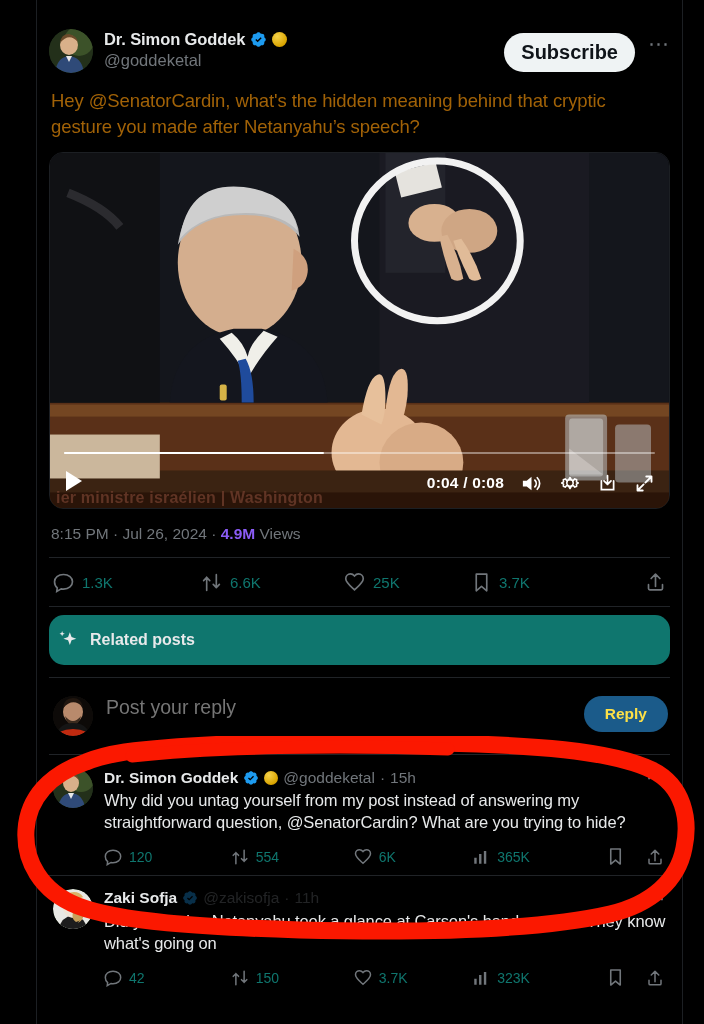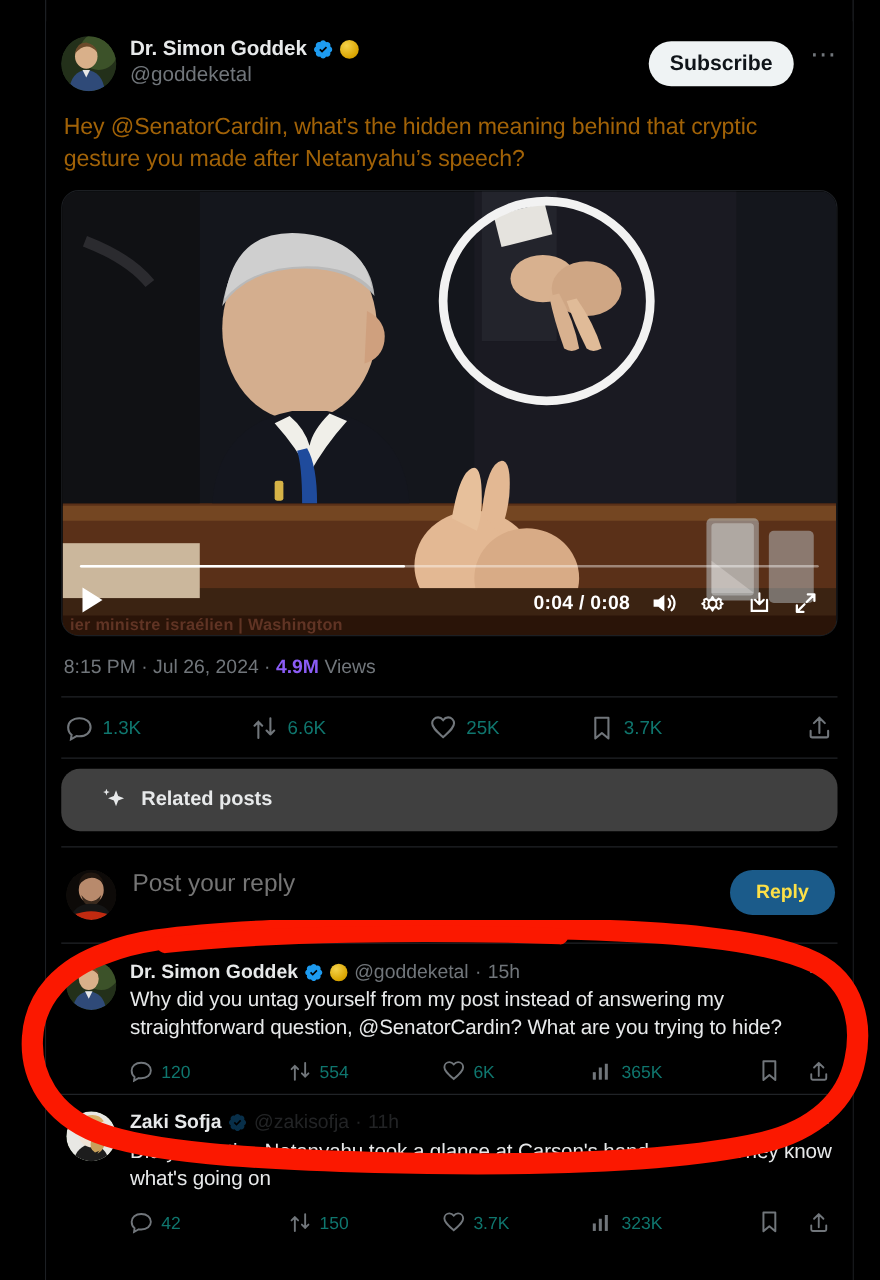--- a/index.html
+++ b/index.html
@@ -44,21 +44,21 @@
     color: #e7e9ea; font-size: 16.5px; font-weight: bold; letter-spacing: -0.1px;
   }
   .verified { width: 17px; height: 17px; flex: 0 0 17px; }
   .gold-dot {
     width: 15px; height: 15px; border-radius: 50%; flex: 0 0 15px;
     background: radial-gradient(circle at 35% 30%, #f5d24a, #d9a400 70%, #b88600);
   }
   .handle { color: #71767b; font-size: 16.5px; margin-top: 2px; display:block; }
   .subscribe-btn {
     background: #eff3f4; color: #0f1419;
-    font-size: 17px; font-weight: bold;
+    font-size: 20px; font-weight: bold;
     border: none; border-radius: 999px;
     padding: 8px 17px; cursor: pointer;
     margin-top: 4px; white-space: nowrap;
   }
   .more-dots {
     color: #71767b; font-size: 21px; letter-spacing: 1px;
     margin-left: 13px; margin-top: 4px; cursor: pointer; line-height: 1;
     align-self: flex-start;
   }
 
@@ -70,21 +70,21 @@
 
   
   .video-wrap {
     position: relative; width: 100%; height: 357px;
     border-radius: 14px; overflow: hidden; background: #000;
     border: 1px solid #1c1f23;
   }
   .vid-canvas { position: absolute; inset: 0; }
   .vid-caption {
     position: absolute; left: 6px; bottom: 1px;
-    color: #6a3a2a; font-size: 13px; font-weight: bold;
+    color: #6a3a2a; font-size: 16px; font-weight: bold;
     letter-spacing: 0.2px; opacity: .85; white-space: nowrap;
   }
   .progress-track {
     position: absolute; left: 14px; right: 14px; bottom: 54px;
     height: 2.5px; background: rgba(255,255,255,.42); border-radius: 2px;
   }
   .progress-fill {
     position: absolute; left: 0; top: 0; bottom: 0;
     width: 44%; background: #fff; border-radius: 2px;
   }
@@ -119,22 +119,22 @@
   }
   .action.a1 { width: 148px; }
   .action.a2 { width: 143px; }
   .action.a3 { width: 128px; }
   .action.a4 { width: 140px; }
   .action.share { margin-left: auto; }
 
   
   .related {
     display: flex; align-items: center; gap: 11px;
-    background: #404040; border-radius: 15px;
-    padding: 14px 31px; margin: 8px 0 0 0; cursor: pointer;
+    background: #0f766e; border-radius: 15px;
+    padding: 14px 8px; margin: 8px 0 0 0; cursor: pointer;
   }
   .related-label { color: #e7e9ea; font-size: 16px; font-weight: bold; }
 
   
   .composer {
     display: flex; align-items: flex-start;
     padding: 18px 2px 18px 4px;
   }
   .composer .avatar { width: 40px; height: 40px; flex: 0 0 40px; background:#16130f; }
   .composer-input {

